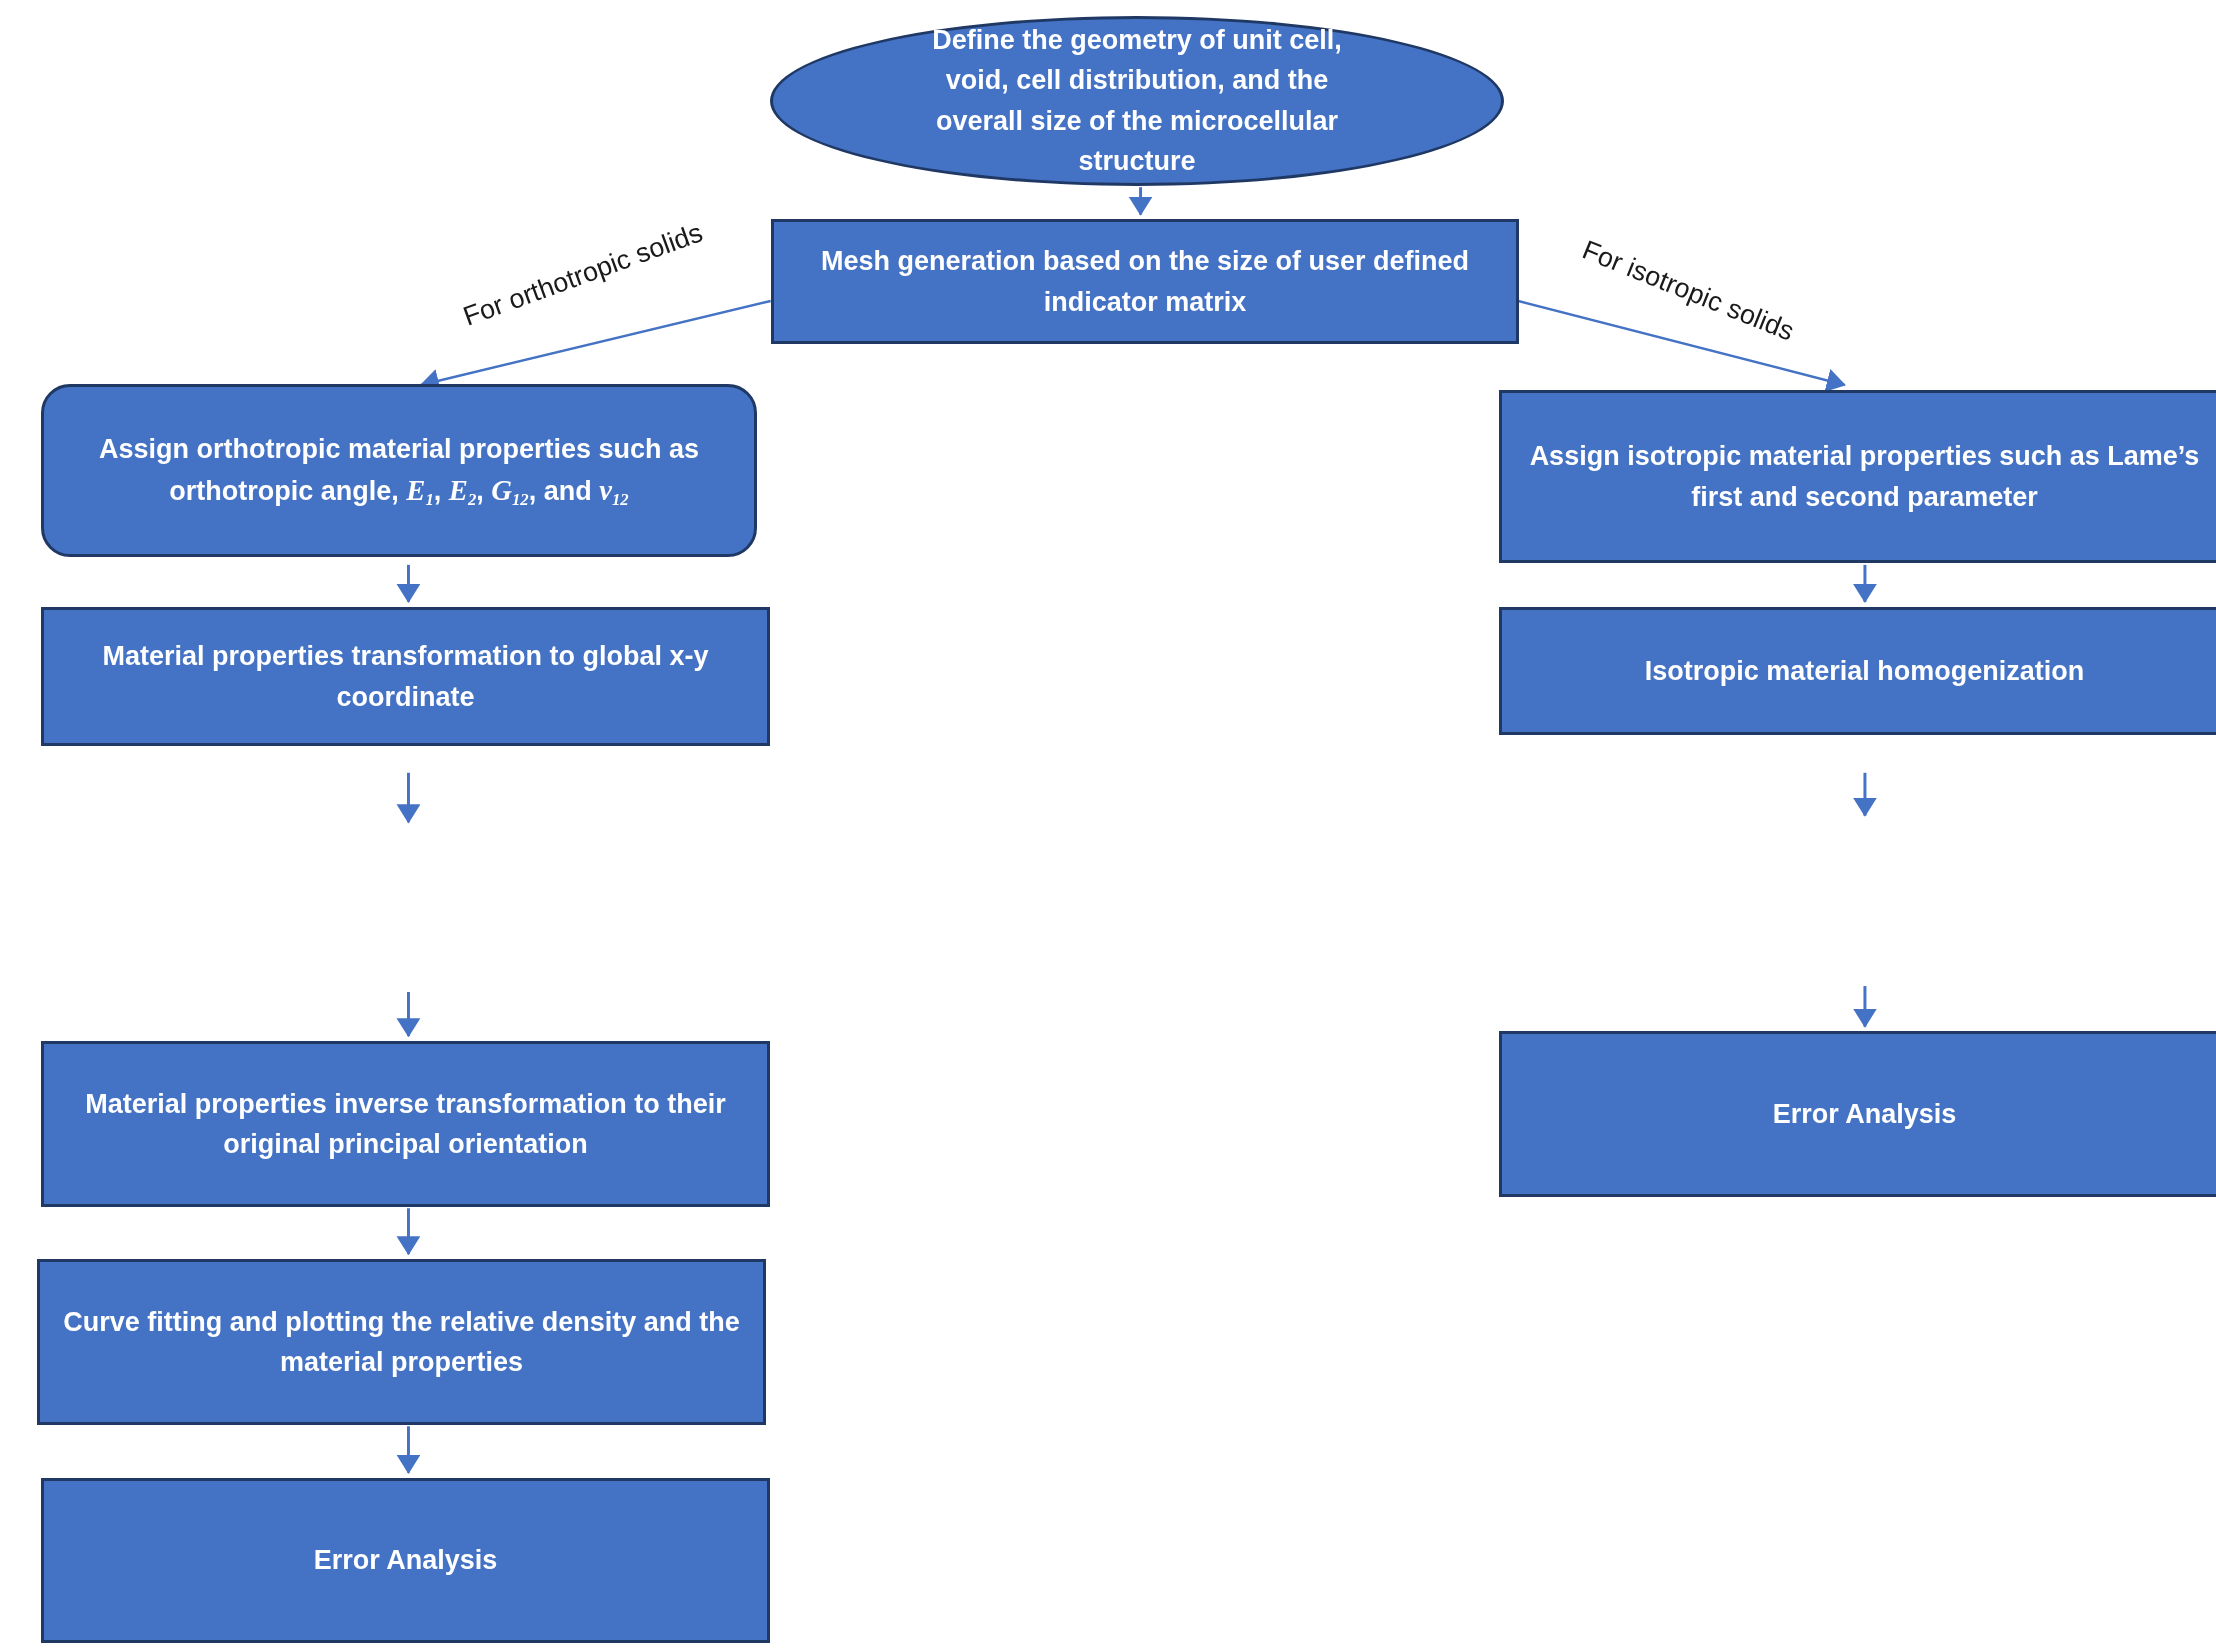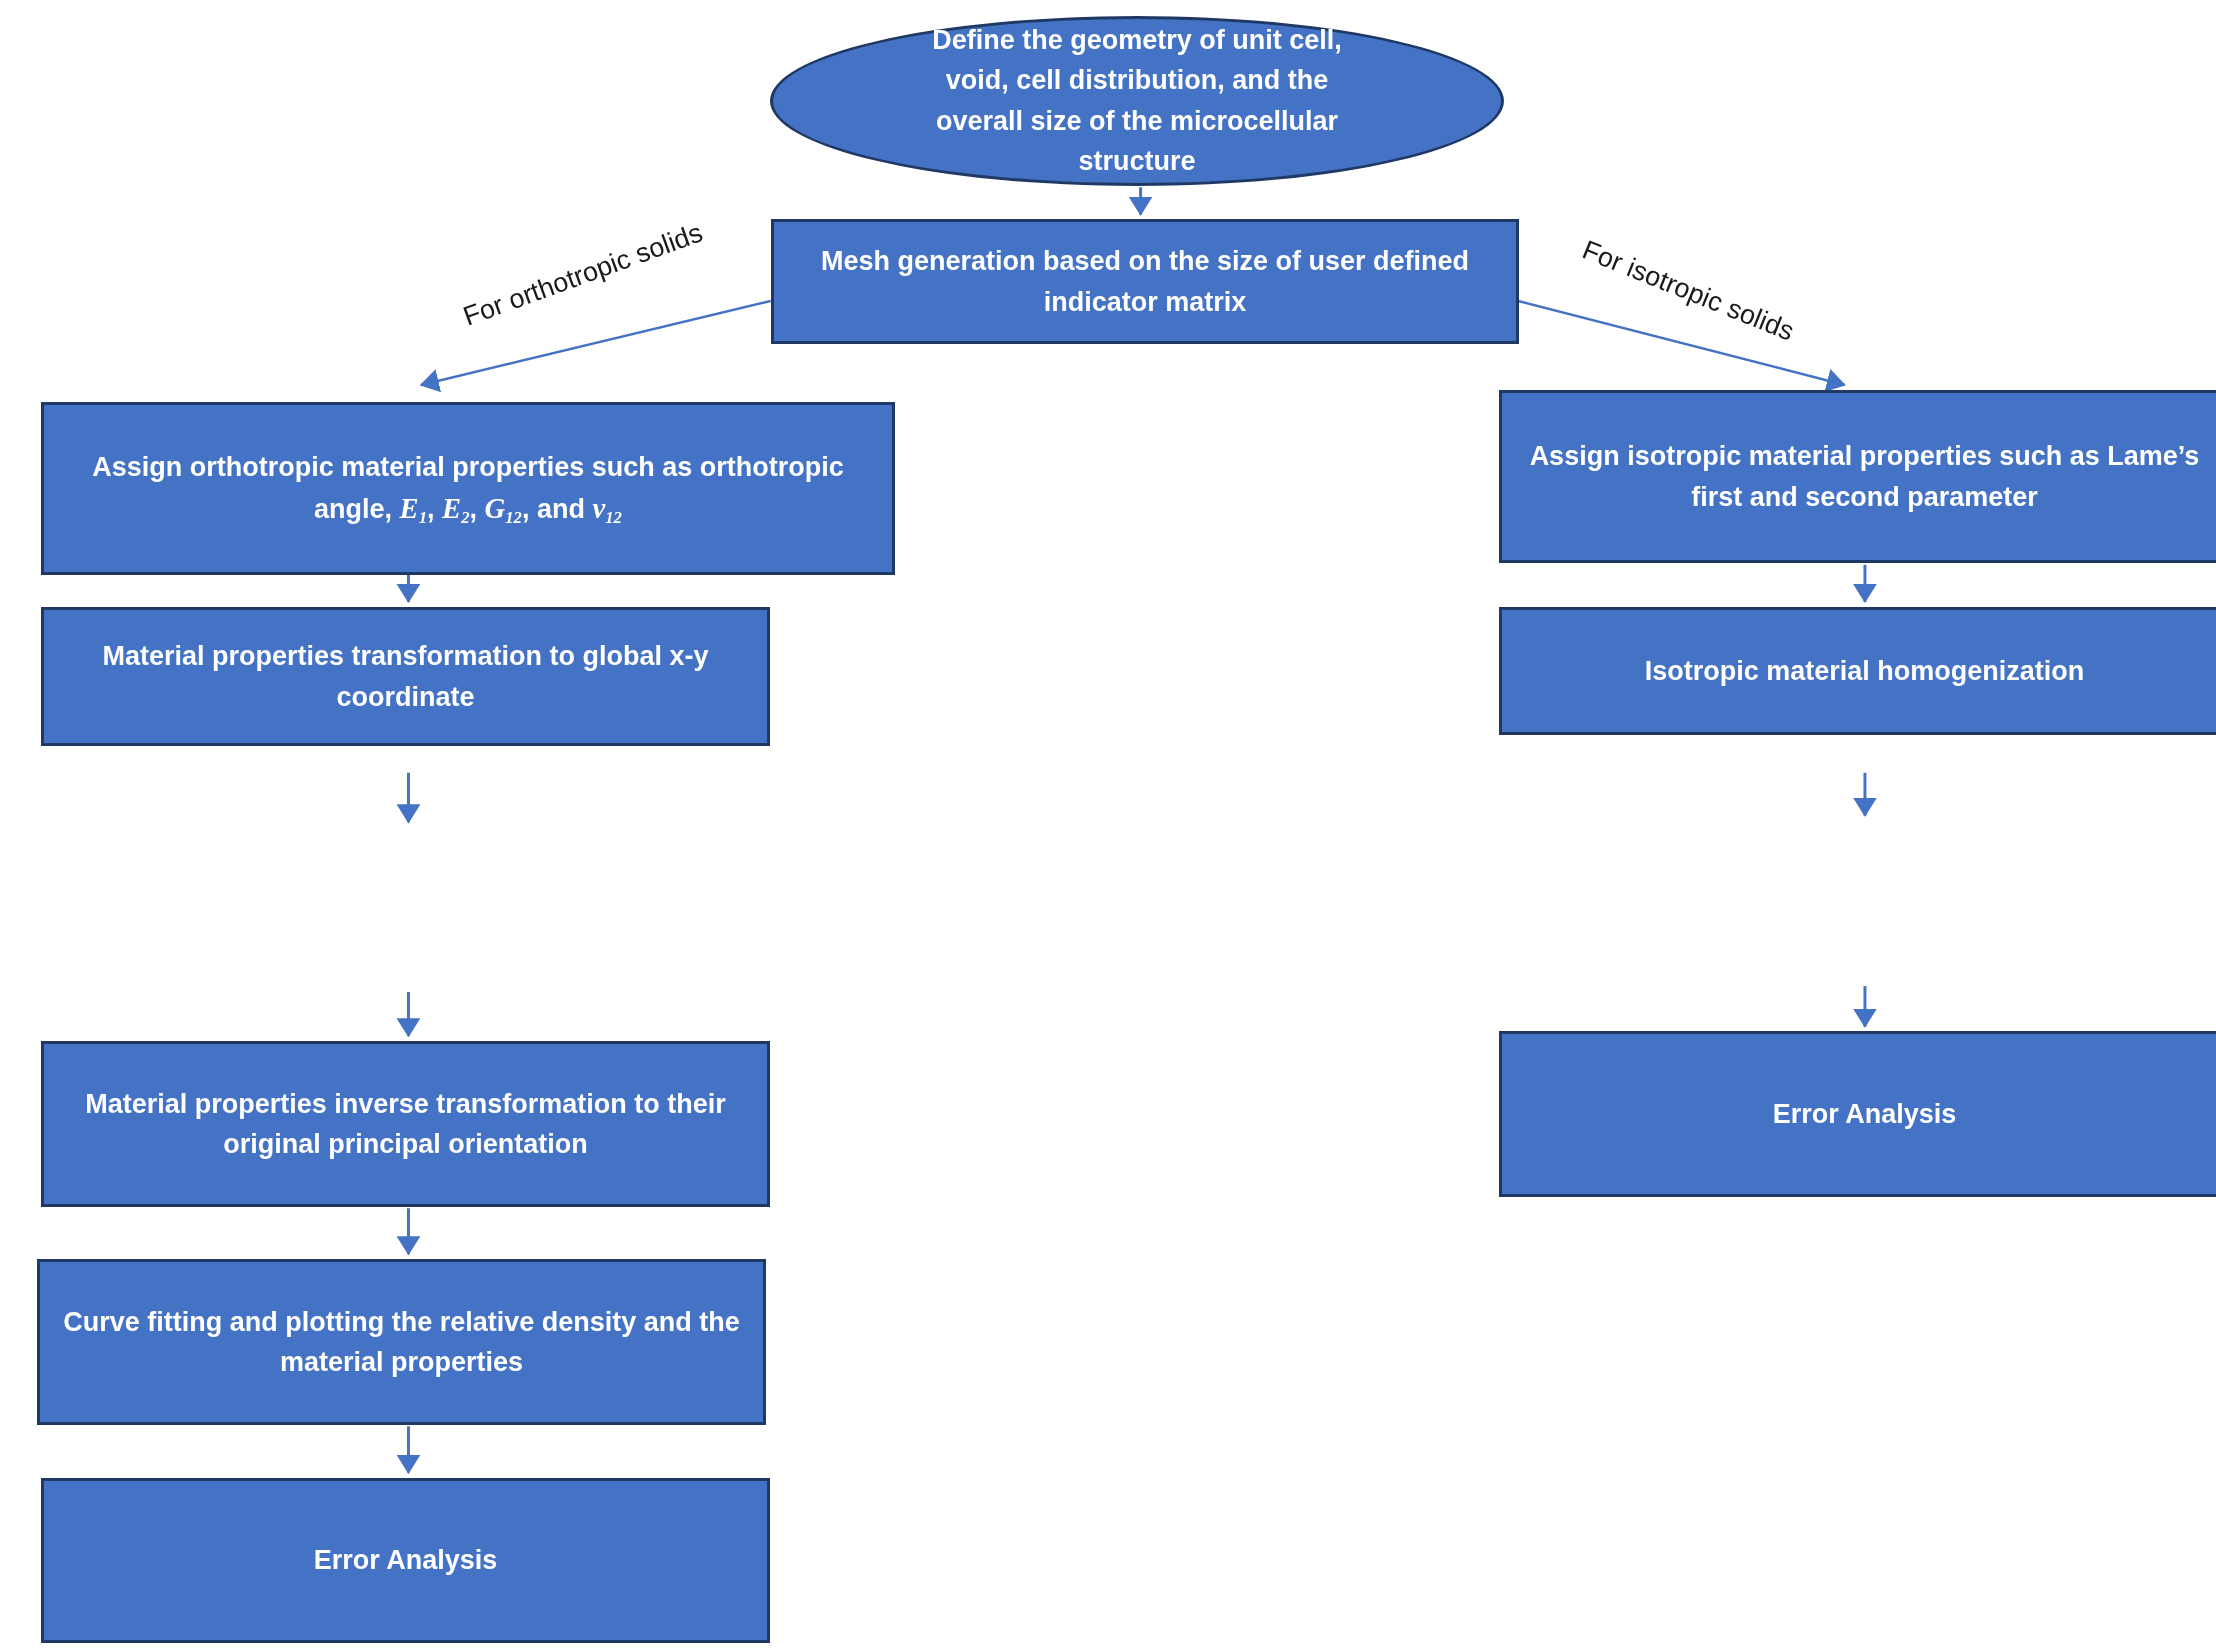--- a/index.html
+++ b/index.html
@@ -86,21 +86,21 @@
     <span>Define the geometry of unit cell, void, cell distribution, and the overall size of the microcellular structure</span>
   </div>
 
   <div class="node rect" style="left:742px; top:219px; width:748px; height:125px;">
     <span>Mesh generation based on the size of user defined indicator matrix</span>
   </div>
 
   <div class="branch-label" style="left:554px; top:275px; transform:translate(-50%,-50%) rotate(-20deg);">For orthotropic solids</div>
   <div class="branch-label" style="left:1659px; top:291px; transform:translate(-50%,-50%) rotate(22deg);">For isotropic solids</div>
 
-  <div class="node rect" style="left:12px; top:402px; width:854px; height:173px;">
+  <div class="node rect" style="left:12px; top:384px; width:716px; height:173px;border-radius:29px;">
     <span><span>Assign orthotropic material properties such as orthotropic angle,  </span><span class="seg-italic">E</span><span class="seg-sub">1</span><span>, </span><span class="seg-italic">E</span><span class="seg-sub">2</span><span>, </span><span class="seg-italic">G</span><span class="seg-sub">12</span><span>, and </span><span class="seg-italic">ν</span><span class="seg-sub">12</span></span>
   </div>
 
   <div class="node rect" style="left:12px; top:607px; width:729px; height:139px;">
     <span>Material properties transformation to global x-y coordinate</span>
   </div>
 
 
   <div class="node rect" style="left:12px; top:1041px; width:729px; height:166px;">
     <span>Material properties inverse transformation to their original principal orientation</span>

